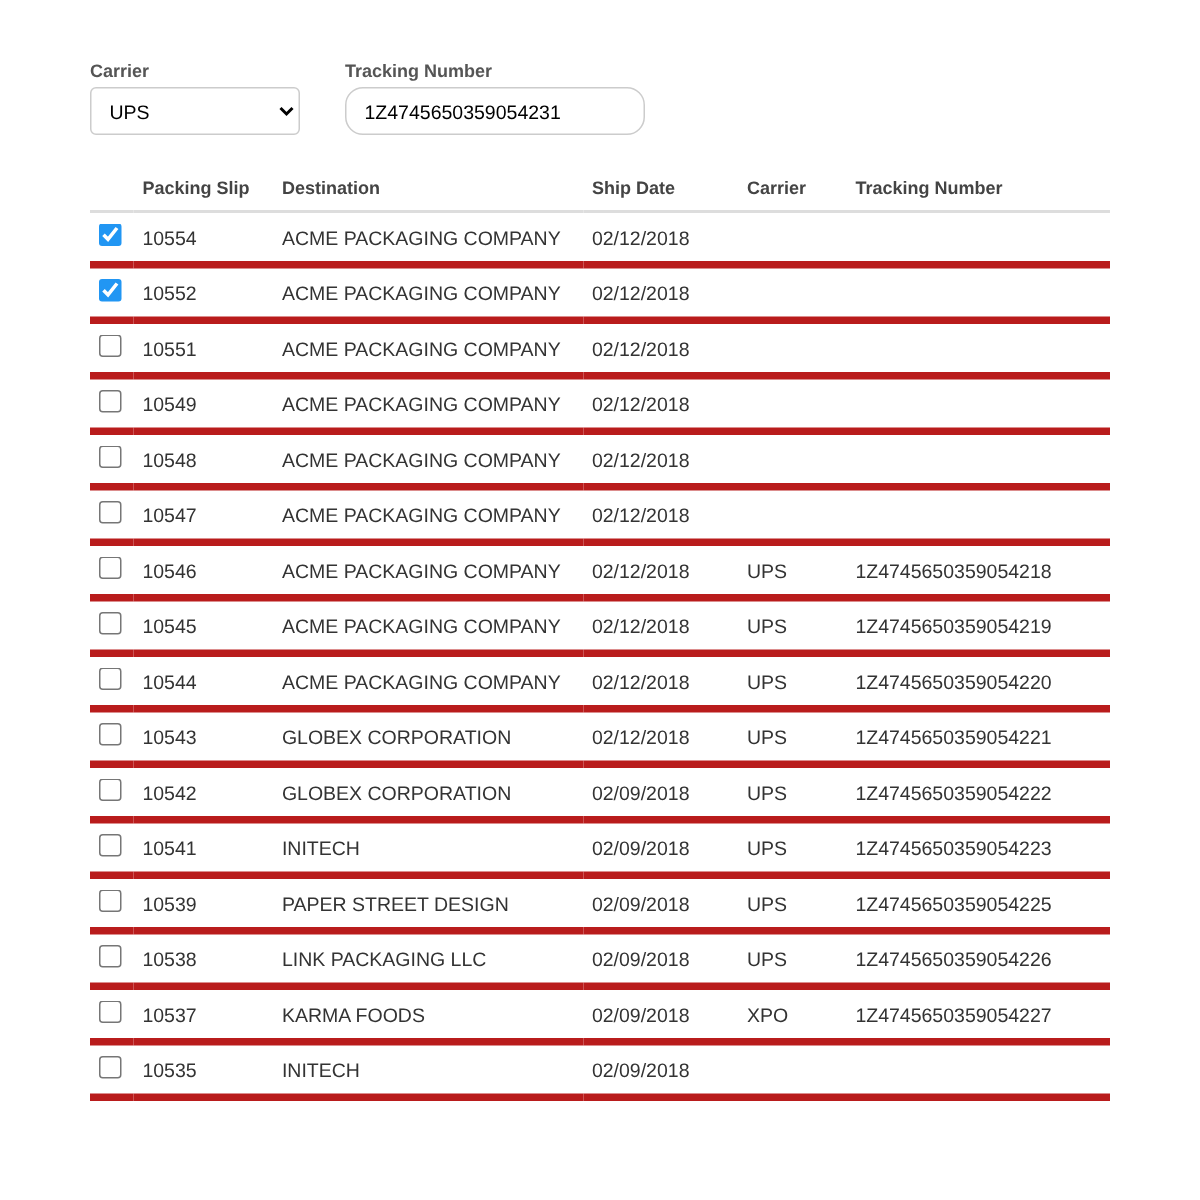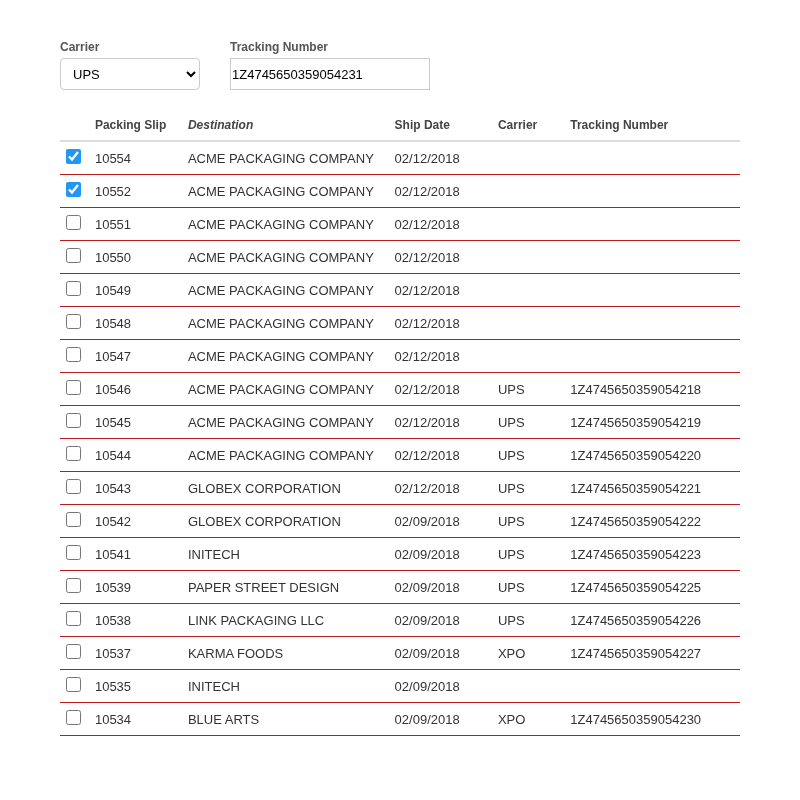--- a/index.html
+++ b/index.html
@@ -35,59 +35,59 @@
       padding: 5px 8px;
       border: 1px solid #ccc;
       border-radius: 4px;
       font-size: 13px;
       background: #fff;
       appearance: auto;
       height: 32px;
     }
     .form-input {
       width: 200px;
-      padding: 5px 1px;
+      padding: 5px 12px;
       border: 1px solid #ccc;
-      border-radius: 0;
+      border-radius: 12px;
       font-size: 13px;
       height: 32px;
     }
     table {
       width: 100%;
       border-collapse: collapse;
       margin-bottom: 24px;
     }
     thead tr th {
       text-align: left;
       font-size: 12px;
       font-weight: 700;
       color: #444;
       padding: 8px 6px;
       border-bottom: 2px solid #ddd;
       margin-top: 36px;
     }
     tbody tr {
-      border-bottom: 1px solid #b91c1c;
+      border-bottom: 5px solid #b91c1c;
     }
     tbody tr td {
       padding: 7px 6px;
       font-size: 13px;
       color: #333;
     }
     .checkbox-cell {
       width: 28px;
     }
     input[type="checkbox"] {
       width: 15px;
       height: 15px;
       cursor: pointer;
       accent-color: #2196F3;
     }
     .col-packing { width: 90px; }
-    .col-dest { width: 200px; font-style: italic; }
+    .col-dest { width: 200px; }
     .col-date { width: 100px; }
     .col-carrier { width: 70px; }
     .col-tracking { width: 170px; }
   </style>
 </head>
 <body>
 
 <div class="page-container">
 
   <div class="form-row">
@@ -133,28 +133,20 @@
         <tr>
           <td class="checkbox-cell"><input type="checkbox" style=""></td>
           <td>10551</td>
           <td>ACME PACKAGING COMPANY</td>
           <td>02/12/2018</td>
           <td></td>
           <td></td>
         </tr>
         <tr>
           <td class="checkbox-cell"><input type="checkbox" style=""></td>
-          <td>10550</td>
-          <td>ACME PACKAGING COMPANY</td>
-          <td>02/12/2018</td>
-          <td></td>
-          <td></td>
-        </tr>
-        <tr>
-          <td class="checkbox-cell"><input type="checkbox" style=""></td>
           <td>10549</td>
           <td>ACME PACKAGING COMPANY</td>
           <td>02/12/2018</td>
           <td></td>
           <td></td>
         </tr>
         <tr>
           <td class="checkbox-cell"><input type="checkbox" style=""></td>
           <td>10548</td>
           <td>ACME PACKAGING COMPANY</td>
@@ -243,24 +235,16 @@
           <td>1Z4745650359054227</td>
         </tr>
         <tr>
           <td class="checkbox-cell"><input type="checkbox" style=""></td>
           <td>10535</td>
           <td>INITECH</td>
           <td>02/09/2018</td>
           <td></td>
           <td></td>
         </tr>
-        <tr>
-          <td class="checkbox-cell"><input type="checkbox" style=""></td>
-          <td>10534</td>
-          <td>BLUE ARTS</td>
-          <td>02/09/2018</td>
-          <td>XPO</td>
-          <td>1Z4745650359054230</td>
-        </tr>
       </tbody>
   </table>
 
 </div>
 
 </body></html>

